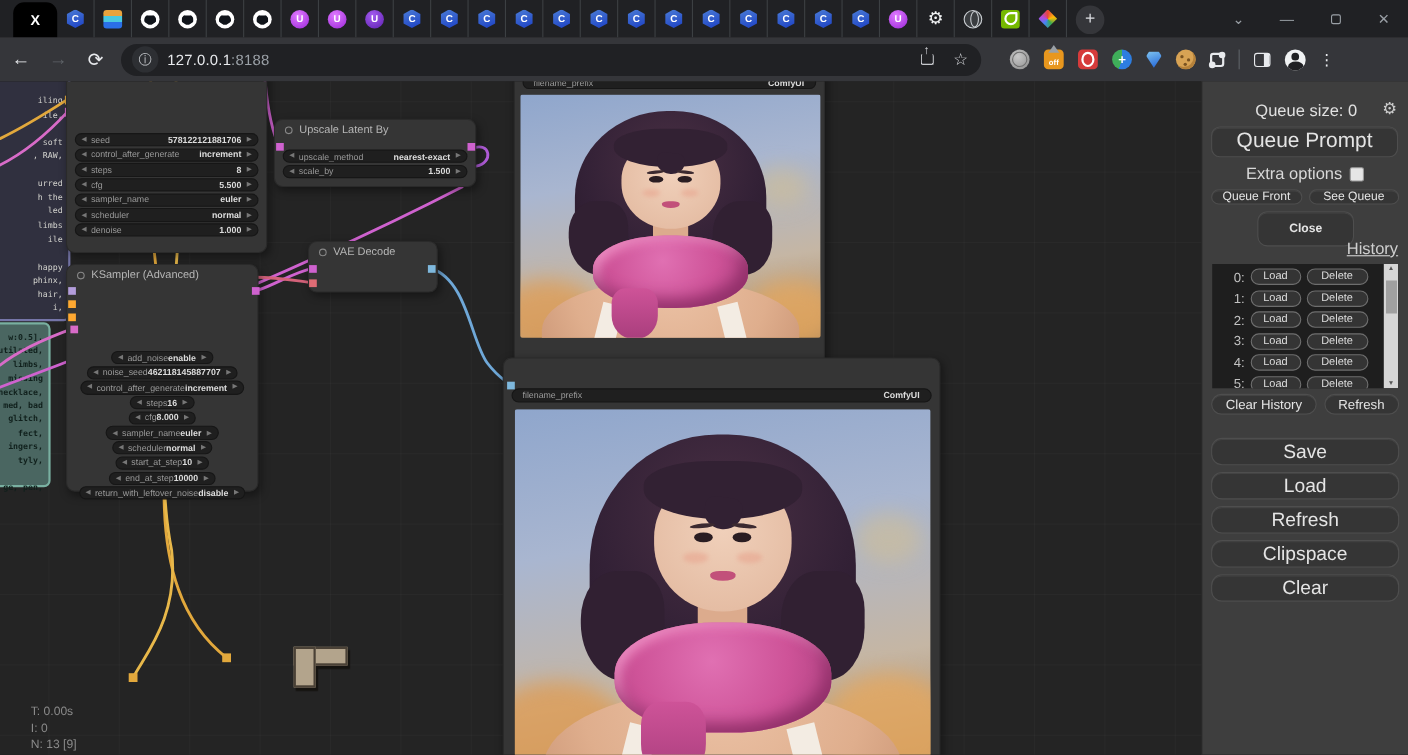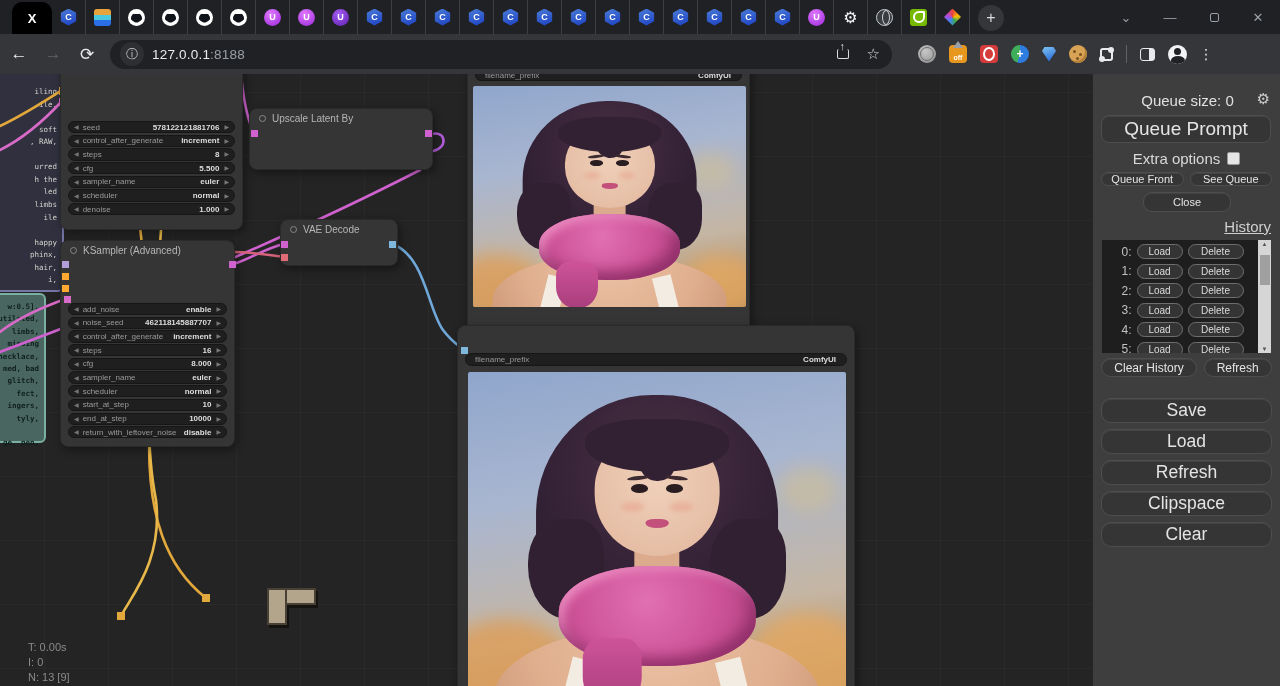--- a/index.html
+++ b/index.html
@@ -168,21 +168,21 @@
   .queue-size { position:absolute; left:0; right:30px; top:18px; text-align:center; font-size:15px; color:#e0e0e0;padding-left:32px; }
   .sb-gear { position:absolute; right:10px; top:16px; font-size:15px; color:#cccccc; }
   .btn { background:#353535; border:1px solid #4e4e4e; border-radius:8px; color:#e4e4e4;
     display:flex; align-items:center; justify-content:center; box-shadow:inset 0 1px 0 #ffffff12; }
   .queue-prompt { position:absolute; left:8px; top:41px; width:170px; height:28px; font-size:19px; }
   .extra-row { position:absolute; left:0; right:0; top:76px; display:flex; align-items:center; justify-content:center; gap:7px; }
   .extra-label { font-size:15px; color:#d8d8d8; }
   .checkbox { width:13px; height:13px; background:#e6e6e6; border:1px solid #9a9a9a; border-radius:2px; }
   .qf-row { position:absolute; left:8px; right:8px; top:98px; display:flex; gap:6px; }
   .btn-small { height:14px; font-size:11px; border-radius:9px; flex:1; }
-  .close-btn { position:absolute; left:50px; top:118px; width:88px; height:20px; font-size:11px; border-radius:9px; }
+  .close-btn { position:absolute; left:50px; top:118px; width:88px; height:32px; font-size:11px; border-radius:9px;font-weight:bold; }
   .history { position:absolute; left:9px; right:9px; top:144px; }
   .history-title { text-align:right; font-size:15px; color:#cfcfcf; margin-bottom:5px;text-decoration:underline; }
   .hist-box { position:relative; background:#1e1e1e; height:113px; overflow:hidden; }
   .hist-rows { position:absolute; left:0; right:14px; top:2px; }
   .hist-row { display:flex; align-items:center; justify-content:center; gap:5px; height:19.5px; }
   .hist-idx { color:#c2c2c2; font-size:12px; width:16px; text-align:right; }
   .pillbtn { background:#343434; border:1px solid #6e6e6e; border-radius:9px; color:#dddddd;
     font-size:10px; height:15px; display:flex; align-items:center; justify-content:center; }
   .pill-load { width:46px; } .pill-del { width:56px; }
   .hist-scroll { position:absolute; right:0; top:0; bottom:0; width:13px; background:#d6d6d6;
@@ -465,35 +465,51 @@
             <span class="warr">▶</span>
           </div>
         </div>
     </div>
 
     <div class="node" style="left:249px;top:34px;width:184px;height:62px;">
       <div class="node-header">
         <span class="node-dot"></span>
         <span>Upscale Latent By</span>
       </div>
+      <div class="widgets" style="top:27px;">
+
+          <div class="widget">
+            <span class="warr">◀</span>
+            <span class="wname">upscale_method</span>
+            <span class="wval">nearest-exact</span>
+            <span class="warr">▶</span>
+          </div>
+
+          <div class="widget">
+            <span class="warr">◀</span>
+            <span class="wname">scale_by</span>
+            <span class="wval">1.500</span>
+            <span class="warr">▶</span>
+          </div>
+        </div>
     </div>
 
     <div class="node" style="left:280px;top:145px;width:118px;height:47px;">
       <div class="node-header">
         <span class="node-dot"></span>
         <span>VAE Decode</span>
       </div>
     </div>
 
     <div class="node" style="left:60px;top:166px;width:175px;height:207px;">
       <div class="node-header">
         <span class="node-dot"></span>
         <span>KSampler (Advanced)</span>
       </div>
-      <div class="widgets" style="top:62px;">
+      <div class="widgets" style="top:78px;align-items:center;">
 
           <div class="widget">
             <span class="warr">◀</span>
             <span class="wname">add_noise</span>
             <span class="wval">enable</span>
             <span class="warr">▶</span>
           </div>
 
           <div class="widget">
             <span class="warr">◀</span>

